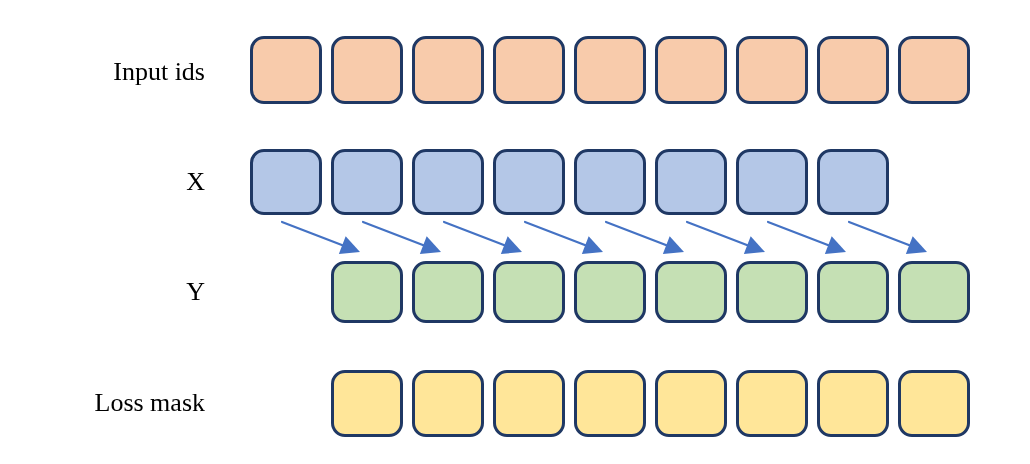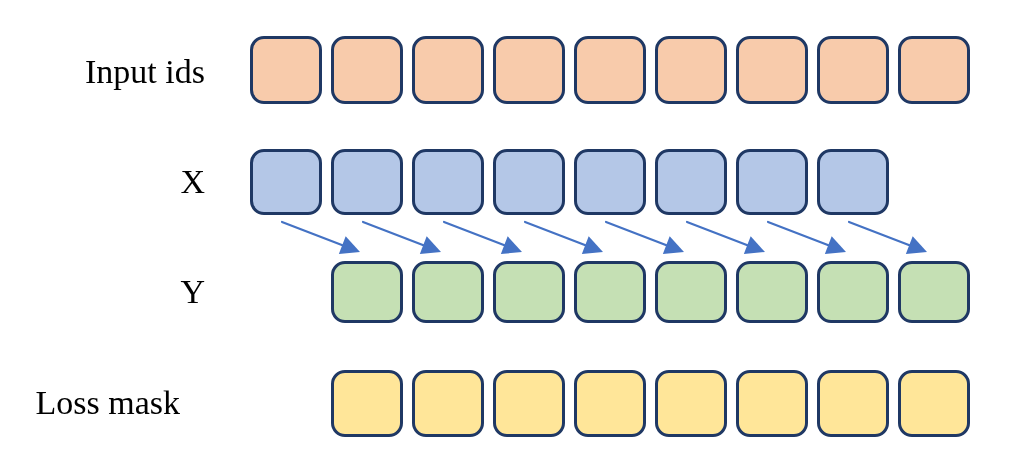--- a/index.html
+++ b/index.html
@@ -13,21 +13,21 @@
     height: 464px;
     background: #ffffff;
     overflow: hidden;
     font-family: "Liberation Serif", "DejaVu Serif", serif;
   }
   .row-label {
     position: absolute;
     text-align: right;
     color: #000000;
     font-family: "Liberation Serif", "DejaVu Serif", serif;
-    font-size: 34px;
+    font-size: 26px;
     line-height: 1;
     white-space: nowrap;
     transform: translateY(-50%);
   }
   .cell {
     position: absolute;
     box-sizing: border-box;
     border: 3.5px solid #1F3864;
     border-radius: 14px;
   }
@@ -42,21 +42,21 @@
 </style>
 </head>
 <body>
 
 <div id="canvas">
 
   <div id="labels">
       <div class="row-label" style="right: 825px; top: 72px;">Input ids</div>
       <div class="row-label" style="right: 825px; top: 182px;">X</div>
       <div class="row-label" style="right: 825px; top: 292px;">Y</div>
-      <div class="row-label" style="right: 850px; top: 403px;">Loss mask</div>
+      <div class="row-label" style="right: 825px; top: 403px;">Loss mask</div>
     </div>
   <div id="cells">
       <div class="cell" style="left: 250px; top: 36px; width: 72px; height: 68px; background: rgb(248, 203, 171); border-color: rgb(31, 56, 100);"></div>
       <div class="cell" style="left: 331px; top: 36px; width: 72px; height: 68px; background: rgb(248, 203, 171); border-color: rgb(31, 56, 100);"></div>
       <div class="cell" style="left: 412px; top: 36px; width: 72px; height: 68px; background: rgb(248, 203, 171); border-color: rgb(31, 56, 100);"></div>
       <div class="cell" style="left: 493px; top: 36px; width: 72px; height: 68px; background: rgb(248, 203, 171); border-color: rgb(31, 56, 100);"></div>
       <div class="cell" style="left: 574px; top: 36px; width: 72px; height: 68px; background: rgb(248, 203, 171); border-color: rgb(31, 56, 100);"></div>
       <div class="cell" style="left: 655px; top: 36px; width: 72px; height: 68px; background: rgb(248, 203, 171); border-color: rgb(31, 56, 100);"></div>
       <div class="cell" style="left: 736px; top: 36px; width: 72px; height: 68px; background: rgb(248, 203, 171); border-color: rgb(31, 56, 100);"></div>
       <div class="cell" style="left: 817px; top: 36px; width: 72px; height: 68px; background: rgb(248, 203, 171); border-color: rgb(31, 56, 100);"></div>

